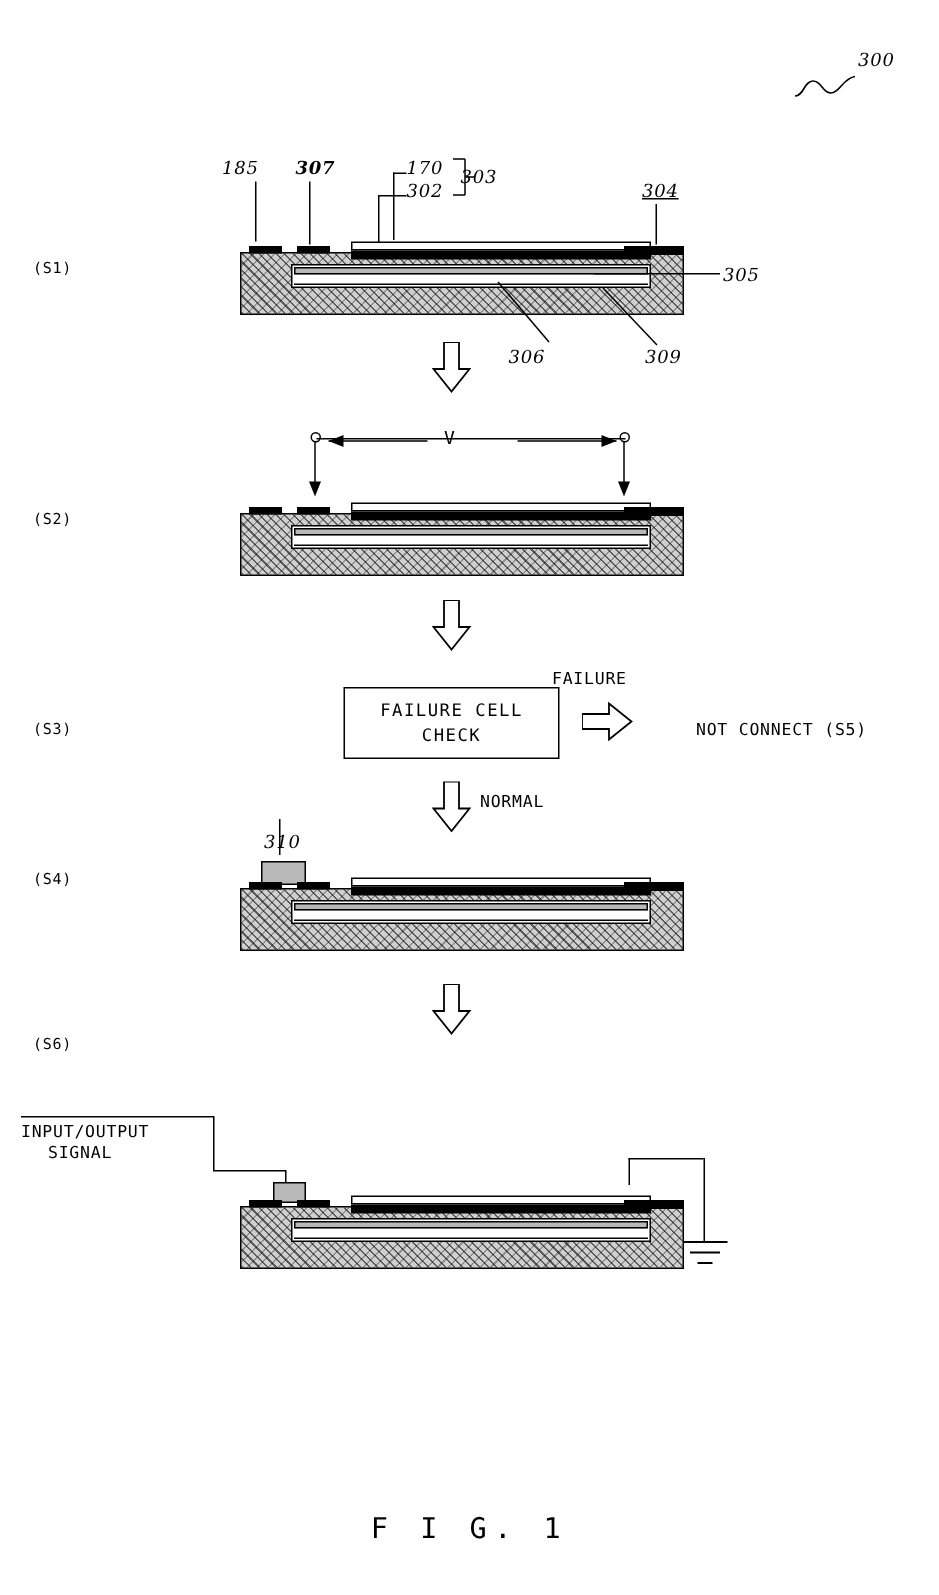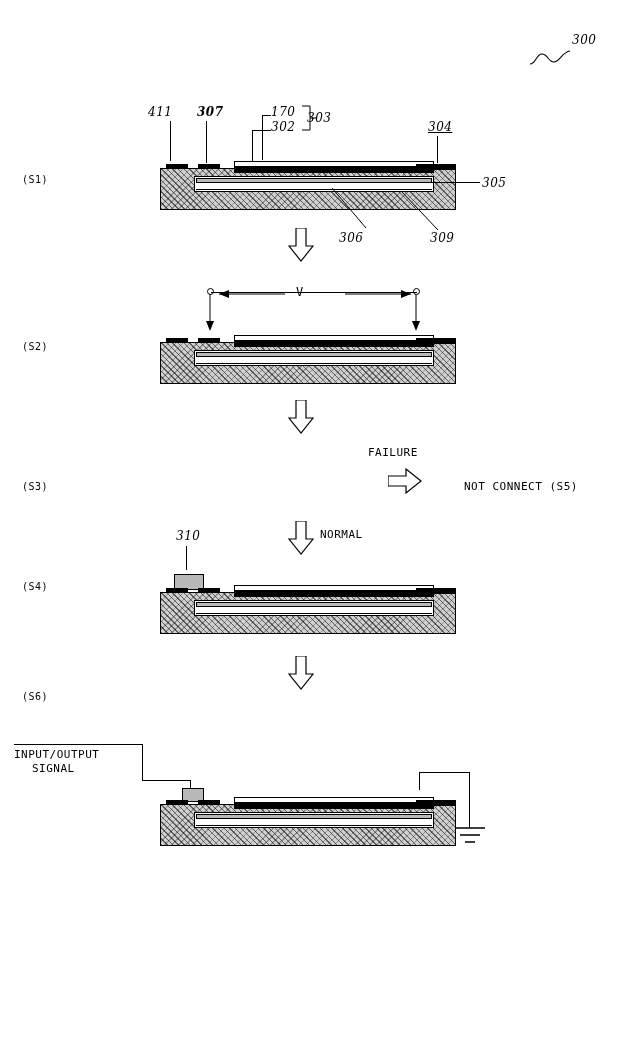--- a/index.html
+++ b/index.html
@@ -119,21 +119,21 @@
 
     <div class="blk" style="left:74px; top:18px; width:200px; height:7px;"></div>
     <div class="wht" style="left:74px; top:13px; width:200px; height:6px;"></div>
 
     <div class="blk" style="left:6px; top:16px; width:22px; height:5px;"></div>
     <div class="blk" style="left:38px; top:16px; width:22px; height:5px;"></div>
 
     <div class="blk" style="left:256px; top:16px; width:40px; height:6px;"></div>
   </div>
 
-  <div class="abs lbl num" style="left:148px; top:106px;">411</div>
+  <div class="abs lbl num" style="left:148px; top:106px;">185</div>
   <div class="ln v1px abs" style="left:170px; top:121px; height:40px;"></div>
 
   <div class="abs lbl num" style="left:197px; top:106px;font-weight:bold;">307</div>
   <div class="ln v1px abs" style="left:206px; top:121px; height:42px;"></div>
 
   <div class="abs lbl num" style="left:271px; top:106px;">170</div>
   <div class="ln abs h1px" style="left:262px; top:115px; width:9px;"></div>
   <div class="ln abs v1px" style="left:262px; top:115px; height:45px;"></div>
 
   <div class="abs lbl num" style="left:271px; top:121px;">302</div>
@@ -202,39 +202,43 @@
   </div>
 
   <div class="arrow-down" style="left:288px; top:400px;">
     <svg viewBox="0 0 26 34" width="26" height="34">
       <polygon points="8,0 18,0 18,18 25,18 13,33 1,18 8,18" fill="#fff" stroke="#000" stroke-width="1.2"></polygon>
     </svg>
   </div>
 
   <div class="abs lbl lbl-step" style="left:22px; top:480px;">(S3)</div>
 
+  <div class="checkbox-node" style="left:229px; top:458px; width:142px; height:46px;">
+    <span>FAILURE CELL</span>
+    <span>CHECK</span>
+  </div>
 
   <div class="abs lbl" style="left:368px; top:446px;">FAILURE</div>
   <div class="arrow-right" style="left:388px; top:468px;">
     <svg viewBox="0 0 34 26" width="34" height="26">
       <polygon points="0,8 18,8 18,1 33,13 18,25 18,18 0,18" fill="#fff" stroke="#000" stroke-width="1.2"></polygon>
     </svg>
   </div>
   <div class="abs lbl" style="left:464px; top:480px;">NOT CONNECT (S5)</div>
 
   <div class="abs lbl" style="left:320px; top:528px;">NORMAL</div>
   <div class="arrow-down" style="left:288px; top:521px;">
     <svg viewBox="0 0 26 34" width="26" height="34">
       <polygon points="8,0 18,0 18,18 25,18 13,33 1,18 8,18" fill="#fff" stroke="#000" stroke-width="1.2"></polygon>
     </svg>
   </div>
 
   <div class="abs lbl lbl-step" style="left:22px; top:580px;">(S4)</div>
 
-  <div class="abs lbl num" style="left:176px; top:530px;">310</div>
+  <div class="abs lbl num" style="left:176px; top:555px;">310</div>
   <div class="ln abs v1px" style="left:186px; top:546px; height:24px;"></div>
 
   <div class="device" style="left:160px; top:566px; width:300px; height:68px;">
     <div class="sub" style="left:0px; top:26px; width:296px; height:42px;"></div>
     <div class="wht" style="left:34px; top:34px; width:240px; height:16px;"></div>
     <div class="gry" style="left:36px; top:36px; width:236px; height:5px;"></div>
     <div class="thin" style="left:36px; top:47px; width:236px; height:1px;"></div>
     <div class="blk" style="left:74px; top:24px; width:200px; height:7px;"></div>
     <div class="wht" style="left:74px; top:19px; width:200px; height:6px;"></div>
 
@@ -272,14 +276,15 @@
     <div class="gry" style="left:36px; top:30px; width:236px; height:5px;"></div>
     <div class="thin" style="left:36px; top:41px; width:236px; height:1px;"></div>
     <div class="blk" style="left:74px; top:18px; width:200px; height:7px;"></div>
     <div class="wht" style="left:74px; top:13px; width:200px; height:6px;"></div>
     <div class="gry" style="left:22px; top:4px; width:22px; height:14px;"></div>
     <div class="blk" style="left:6px; top:16px; width:22px; height:5px;"></div>
     <div class="blk" style="left:38px; top:16px; width:22px; height:5px;"></div>
     <div class="blk" style="left:256px; top:16px; width:40px; height:6px;"></div>
   </div>
 
+  <div class="abs fig-caption" style="left:0px; top:1008px;">F I G.  1</div>
 
 </div>
 
 </body></html>

